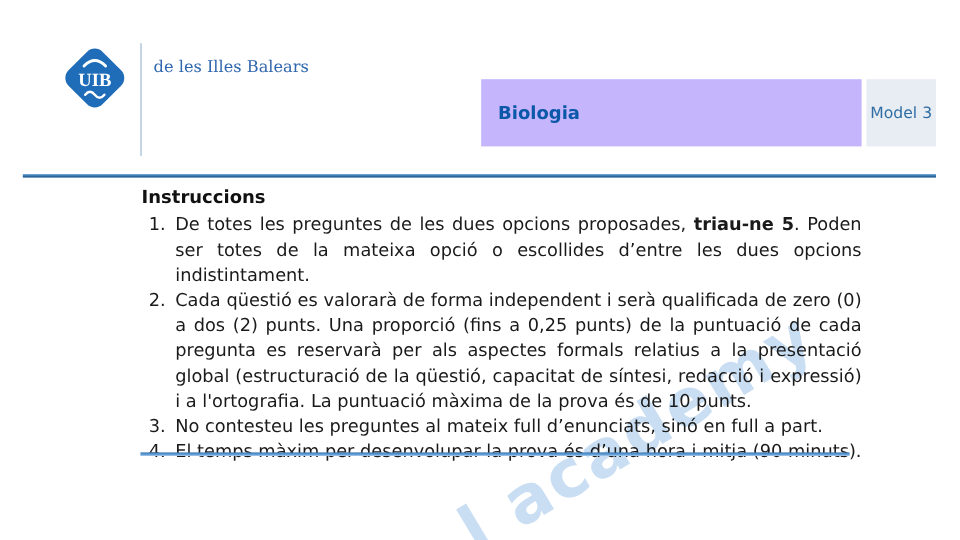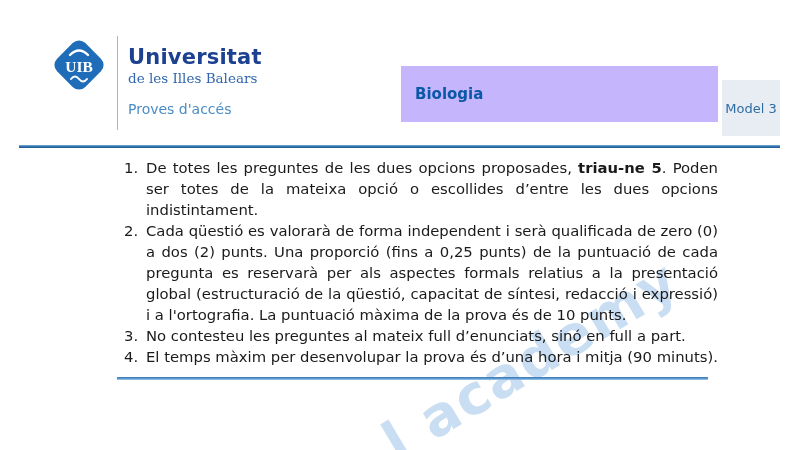--- a/index.html
+++ b/index.html
@@ -21,21 +21,21 @@
   .brand-name1{font-size:21px;font-weight:bold;color:#1d4191;line-height:1.05;letter-spacing:0.2px;}
   .brand-name2{font-family:"DejaVu Serif","Liberation Serif",serif;font-size:13.5px;color:#2f66ad;margin-top:2px;}
   .brand-tagline{margin-top:15px;font-size:14px;color:#4b8cc6;line-height:1.25;}
   
   .subject-box{
     position:absolute;left:401px;top:66px;width:317px;height:56px;background:#c4b5fd;
     display:flex;align-items:center;padding-left:14px;box-sizing:border-box;z-index:1;
   }
   .subject-label{font-size:15px;font-weight:bold;color:#0b57a8;}
   .model-box{
-    position:absolute;left:722px;top:80px;width:58px;height:56px;background:#e8ecf3;
+    position:absolute;left:722px;top:66px;width:58px;height:56px;background:#e8ecf3;
     display:flex;align-items:center;justify-content:center;z-index:1;
   }
   .model-label{font-size:13px;color:#2e6da4;}
   
   .hr1{position:absolute;left:19px;top:145px;width:761px;height:3px;z-index:1;
        background:linear-gradient(to bottom,#7fb3dc 0%,#2d6da8 55%,#215a8c 100%);}
   .hr2{position:absolute;left:117px;top:377px;width:591px;height:3px;z-index:1;
        background:linear-gradient(to bottom,#3a76b4 0%,#5f9bd2 55%,#a9cdec 100%);}
   
   .content{position:absolute;left:118px;top:155px;width:600px;z-index:1;}
@@ -61,37 +61,36 @@
       <rect x="-20" y="-20" width="40" height="40" rx="9" fill="#1f6db8"></rect>
     </g>
     <path d="M 25 26 Q 34 17 43 26" stroke="#ffffff" fill="none" stroke-width="2.4" stroke-linecap="round"></path>
     <text x="34" y="43" text-anchor="middle" font-family="Liberation Serif, DejaVu Serif, serif" font-weight="bold" font-size="15.5" fill="#ffffff">UIB</text>
     <path d="M 26 50 q 4 -5 8 0 t 8 0" stroke="#ffffff" fill="none" stroke-width="2" stroke-linecap="round"></path>
   </svg>
 
   <div class="brand-divider"></div>
 
   <div class="brand-text">
-    <div class="brand-name1">Universitat</div>
     <div class="brand-name2">de les Illes Balears</div>
     <div class="brand-tagline">
-      <div>Proves d'accés</div>
     </div>
   </div>
 
   <div class="subject-box">
     <span class="subject-label">Biologia</span>
   </div>
   <div class="model-box">
     <span class="model-label">Model 3</span>
   </div>
 
   <div class="hr1"></div>
 
   <div class="content">
+    <div class="instructions-title">Instruccions</div>
     <div class="olist">
 
       <div class="li">
         <span class="num">1.</span>
         <div class="litext"><span>De totes les preguntes de les dues opcions proposades, </span><b>triau-ne 5</b><span>. Poden ser totes de la mateixa opció o escollides d’entre les dues opcions indistintament.</span></div>
       </div>
 
       <div class="li">
         <span class="num">2.</span>
         <div class="litext">Cada qüestió es valorarà de forma independent i serà qualificada de zero (0) a dos (2) punts. Una proporció (fins a 0,25 punts) de la puntuació de cada pregunta es reservarà per als aspectes formals relatius a la presentació global (estructuració de la qüestió, capacitat de síntesi, redacció i expressió) i a l'ortografia. La puntuació màxima de la prova és de 10 punts.</div>

